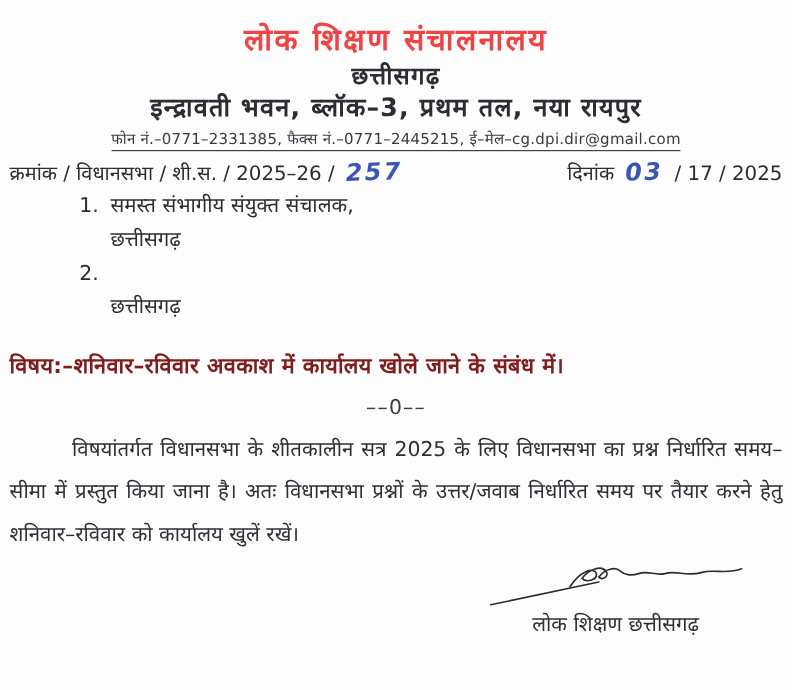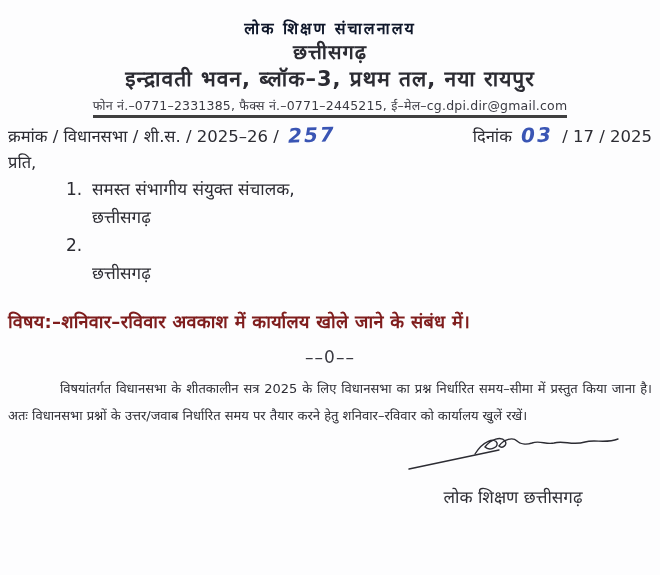--- a/index.html
+++ b/index.html
@@ -13,24 +13,24 @@
     height: 575px;
     background: #fdfdfe;
     overflow: hidden;
     font-family: "DejaVu Sans", "Liberation Sans", sans-serif;
     color: #2c2c33;
     box-sizing: border-box;
     padding: 20px 8px 0 8px;
   }
   .letterhead { text-align: center; }
   .org-name {
-    font-size: 16px;
+    font-size: 25px;
     font-weight: bold;
     letter-spacing: 2px;
-    color: #0f172a;
+    color: #ef4444;
     line-height: 1.15;
   }
   .org-state {
     font-size: 20px;
     font-weight: bold;
     letter-spacing: 1px;
     margin-top: 2px;
     line-height: 1.2;
   }
   .org-address {
@@ -39,21 +39,21 @@
     letter-spacing: 1px;
     margin-top: 3px;
     line-height: 1.2;
     text-align: center;
   }
   .contact-line {
     display: inline-block;
     font-size: 12.5px;
     margin-top: 4px;
     padding-bottom: 1px;
-    border-bottom: 3px solid #404040;
+    border-bottom: 1px solid #404040;
     color: #3a3a42;
     letter-spacing: 0.2px;
   }
   .ref-row {
     display: flex;
     justify-content: space-between;
     align-items: baseline;
     margin-top: 4px;
     font-size: 16.5px;
     line-height: 1.3;
@@ -90,21 +90,21 @@
   }
   .separator {
     text-align: center;
     font-size: 17px;
     margin-top: 14px;
     letter-spacing: 1px;
     color: #3a3a42;
   }
   .body-paragraph {
     margin-top: 8px;
-    font-size: 13px;
+    font-size: 17px;
     line-height: 2.08;
     text-align: justify;
     text-indent: 52px;
     color: #2e2e35;
   }
   .signature-block {
     width: 250px;
     margin-left: auto;
     margin-right: 14px;
     margin-top: 6px;
@@ -115,21 +115,21 @@
     margin: 0 auto -6px auto;
   }
   .signatory-title {
     font-size: 18px;
     font-weight: bold;
     letter-spacing: 1px;
     color: #27272e;
   }
   .signatory-org {
     font-size: 17px;
-    margin-top: 18px;
+    margin-top: 6px;
     color: #2e2e35;
   }
 </style>
 </head>
 <body>
 
 <div class="page">
 
   <div class="letterhead">
     <div class="org-name">लोक शिक्षण संचालनालय</div>
@@ -145,21 +145,20 @@
       <span>क्रमांक / विधानसभा / शी.स. / 2025–26 /</span>
       <span class="handwritten">257</span>
     </div>
     <div>
       <span>दिनांक</span>
       <span class="handwritten">03</span>
       <span>/ 17 / 2025</span>
     </div>
   </div>
 
-  <div class="salutation">प्रति,</div>
 
   <div class="recipients">
     <div class="recipient">
       <span class="idx">1.</span>
       <span class="lines">
         <span>समस्त संभागीय संयुक्त संचालक,</span><br>
         <span>छत्तीसगढ़</span>
       </span>
     </div>
     <div class="recipient">

